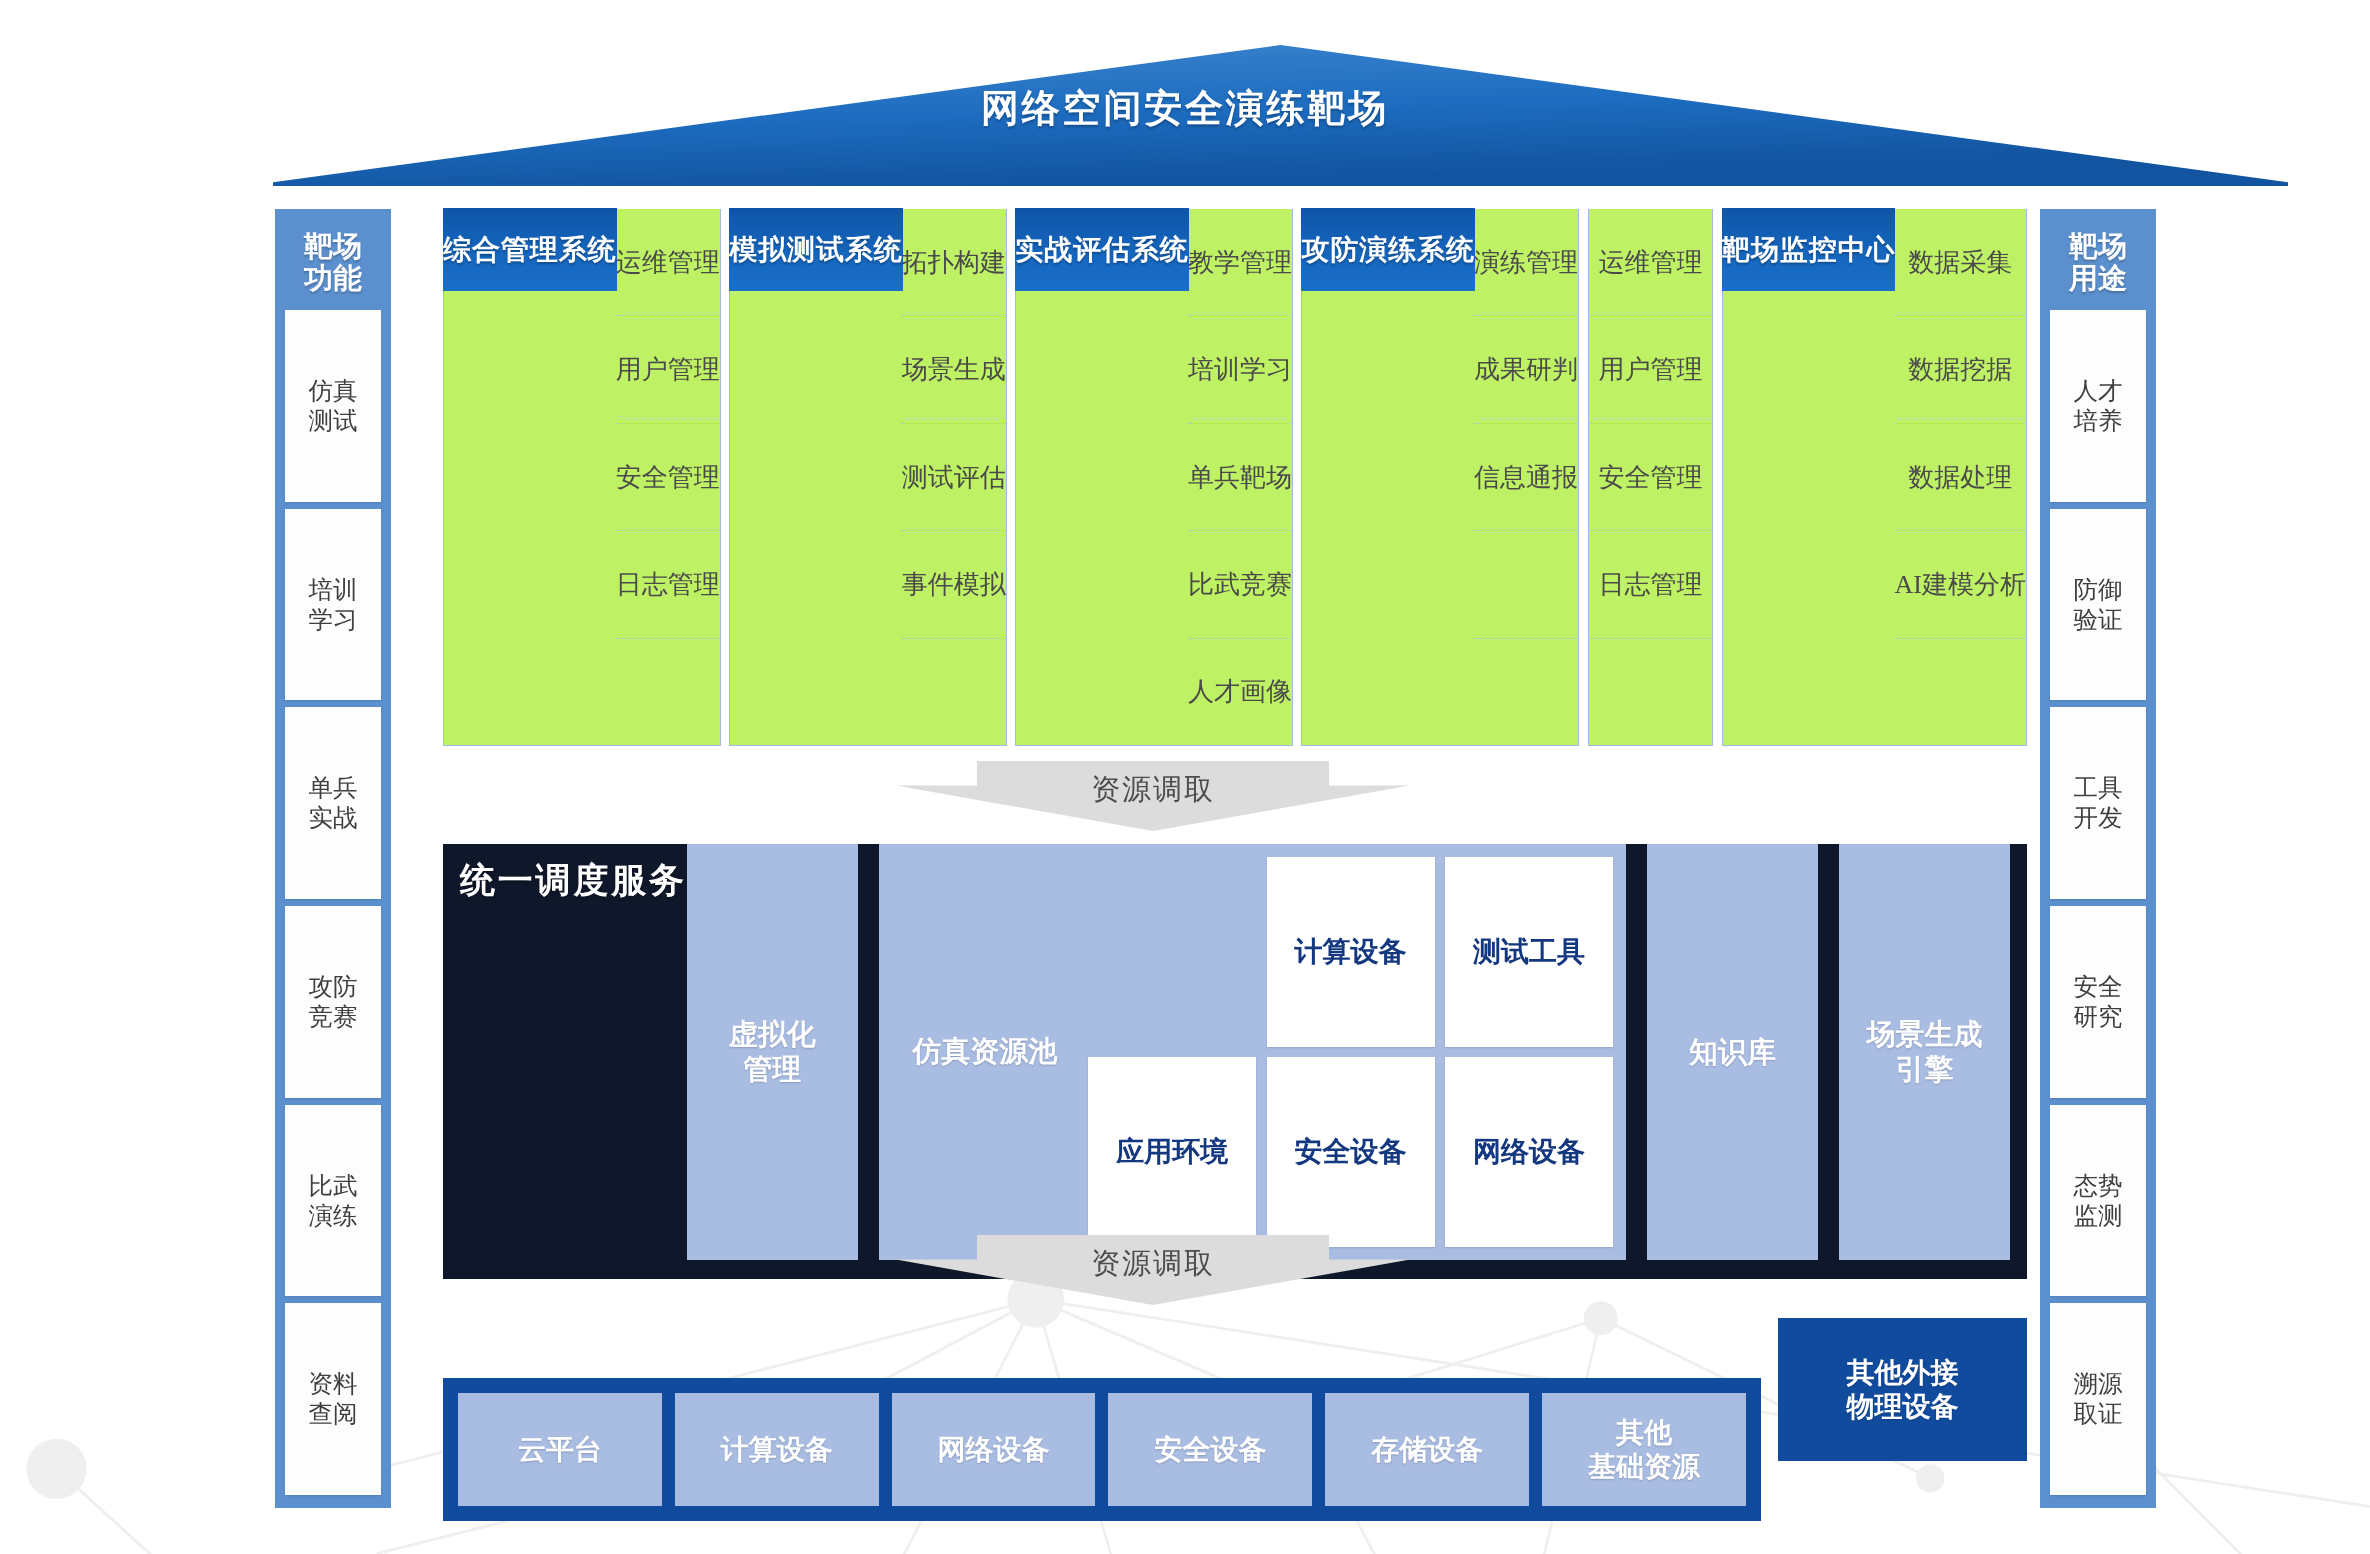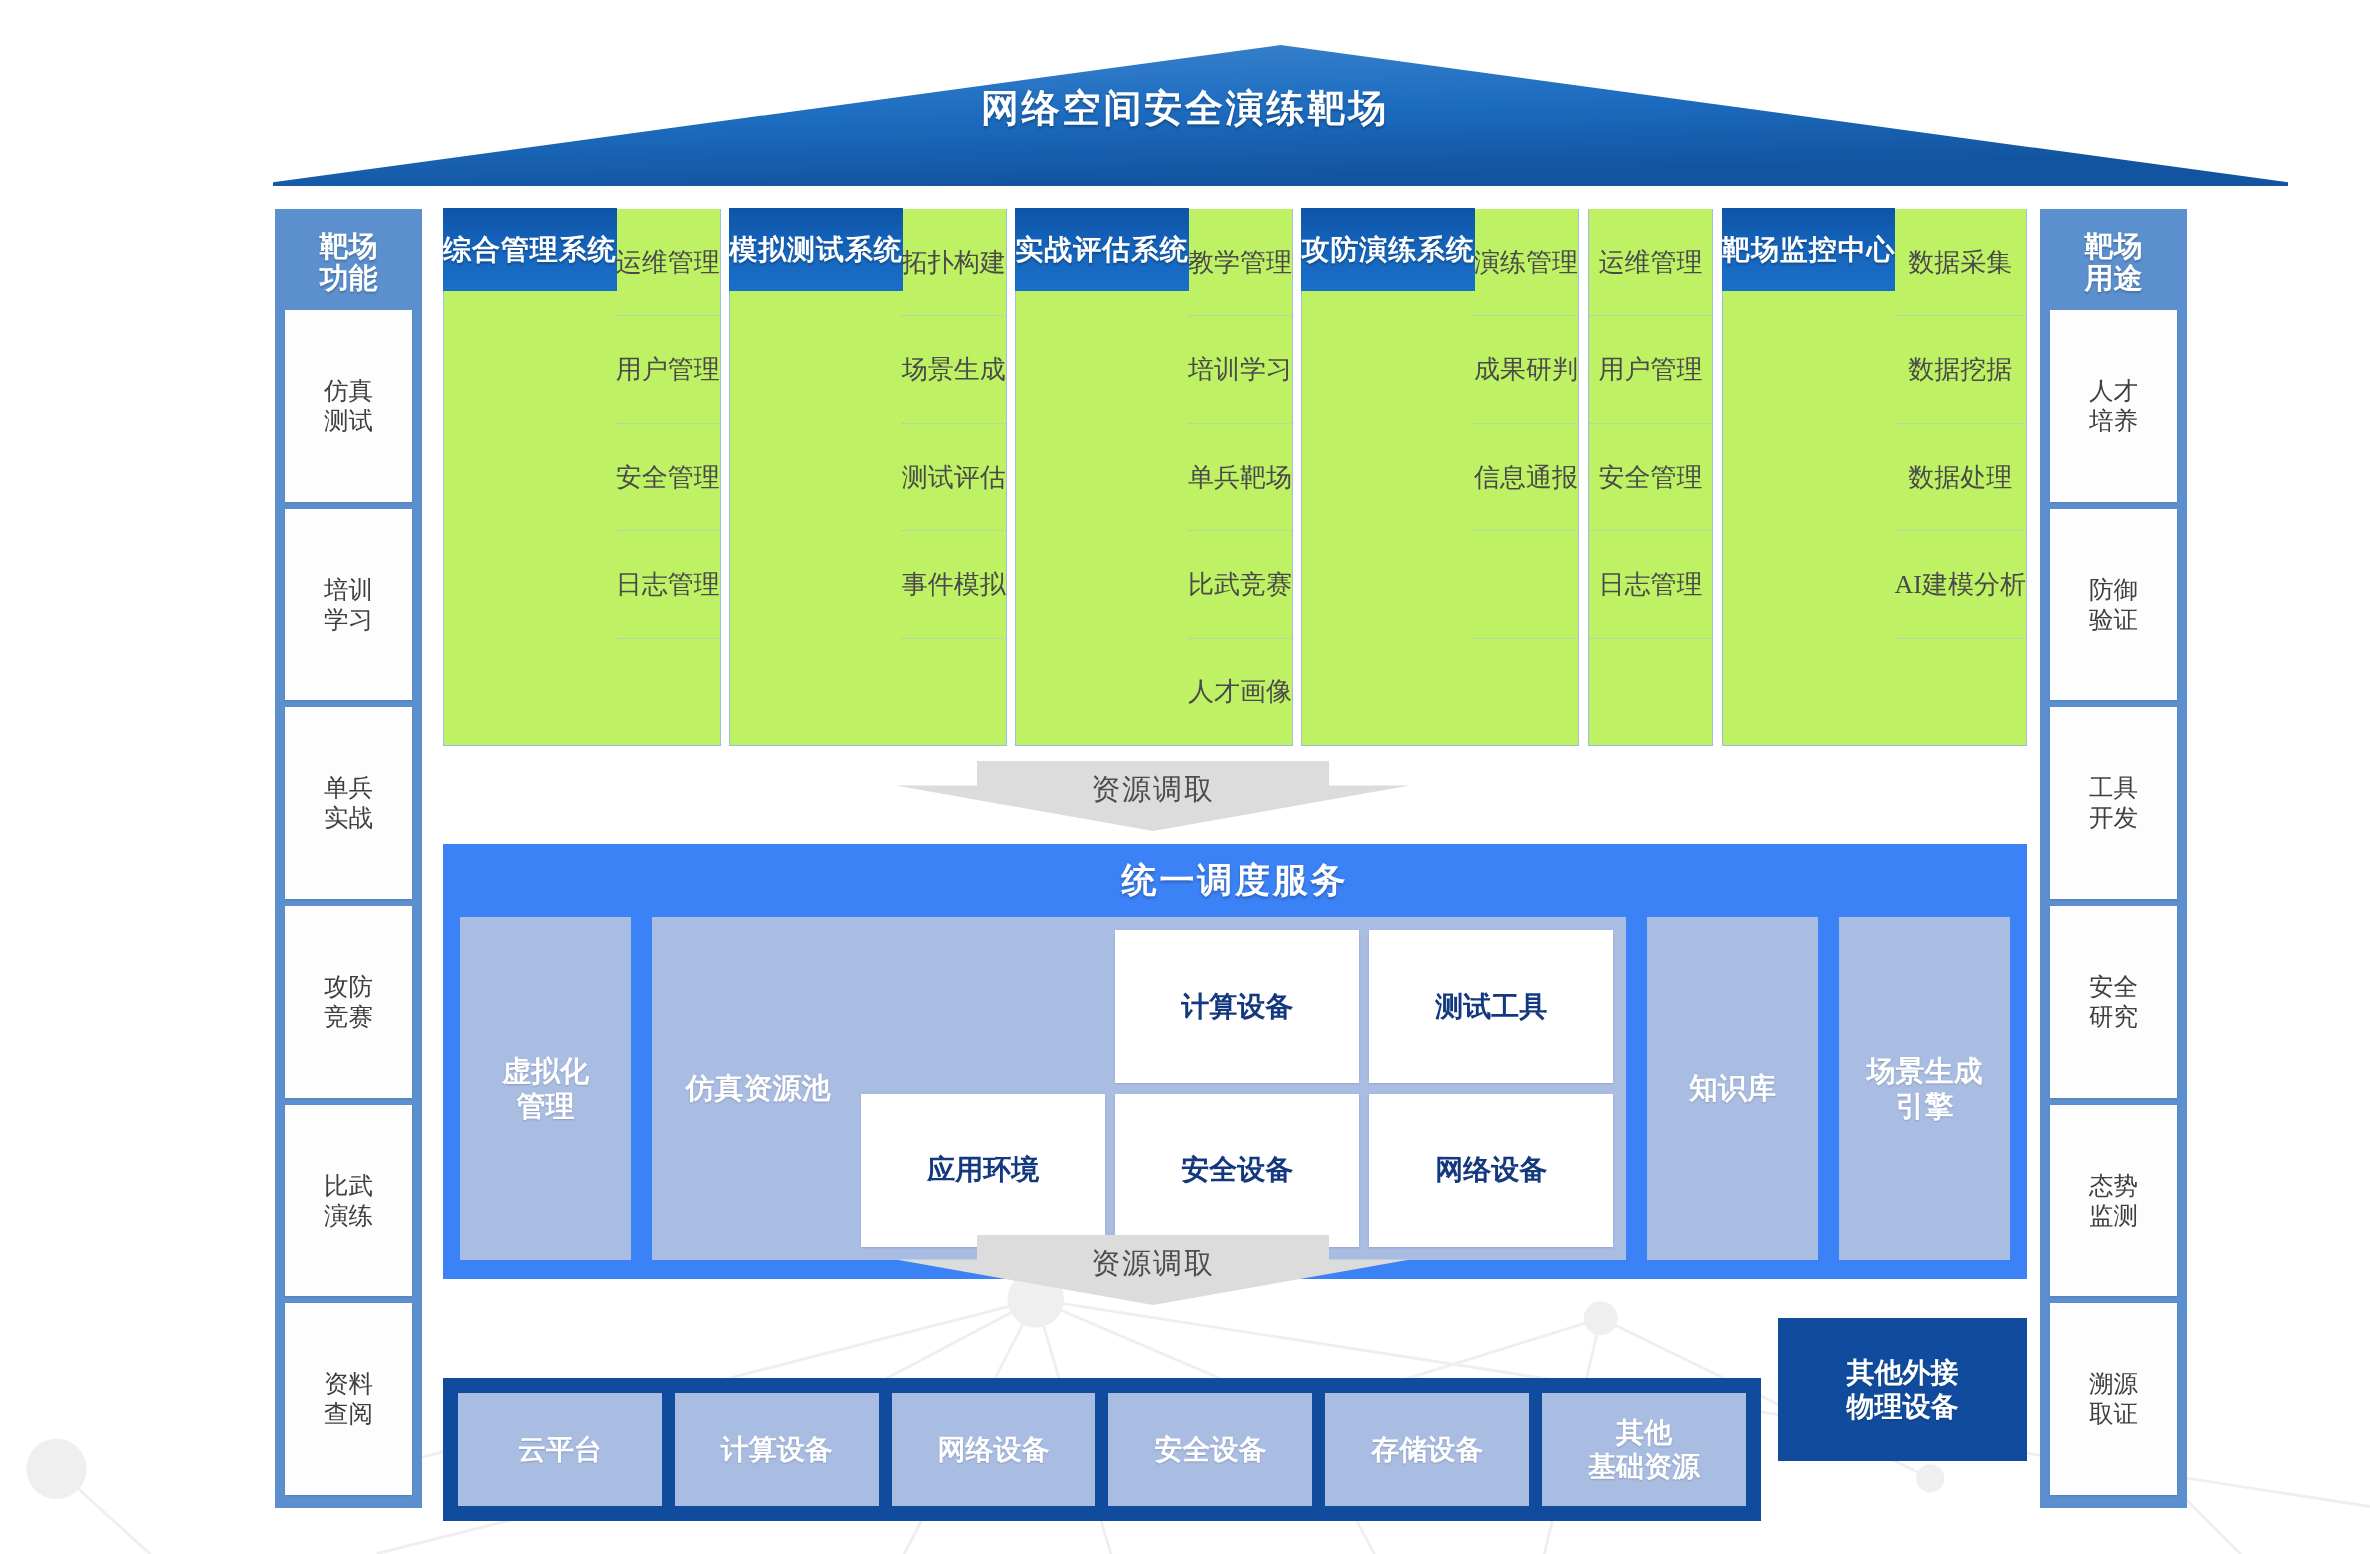--- a/index.html
+++ b/index.html
@@ -40,21 +40,21 @@
     letter-spacing: 2.8px;
     text-shadow: 0 1.9px 2.8px rgba(0,0,0,.28);
     z-index: 3;
     white-space: nowrap;
   }
 
   
   .rail {
     position: absolute;
     top: 209px;
-    width: 147px;
+    width: 116px;
     height: 1299px;
     background: #5B8FCD;
     z-index: 2;
     display: flex;
     flex-direction: column;
     align-items: center;
     padding: 11.3px 10.4px 13px 10.4px;
   }
   #rail-left  { left: 275px; }
   #rail-right { left: 2040px; }
@@ -162,25 +162,25 @@
     letter-spacing: 1.9px;
     padding-bottom: 11.3px;
     white-space: nowrap;
   }
 
   
   #sched {
     position: absolute;
     left: 443px; top: 844px;
     width: 1584px; height: 435px;
-    background: #3b82f6;
+    background: #0f172a;
     z-index: 2;
     padding: 0 17px 19px 17px;
     display: flex;
-    flex-direction: column;
+    flex-direction: row;
   }
   #sched-title {
     height: 73px;
     display: flex;
     align-items: center;
     justify-content: center;
     color: #ffffff;
     font-size: 35px;
     font-weight: bold;
     letter-spacing: 2.8px;

